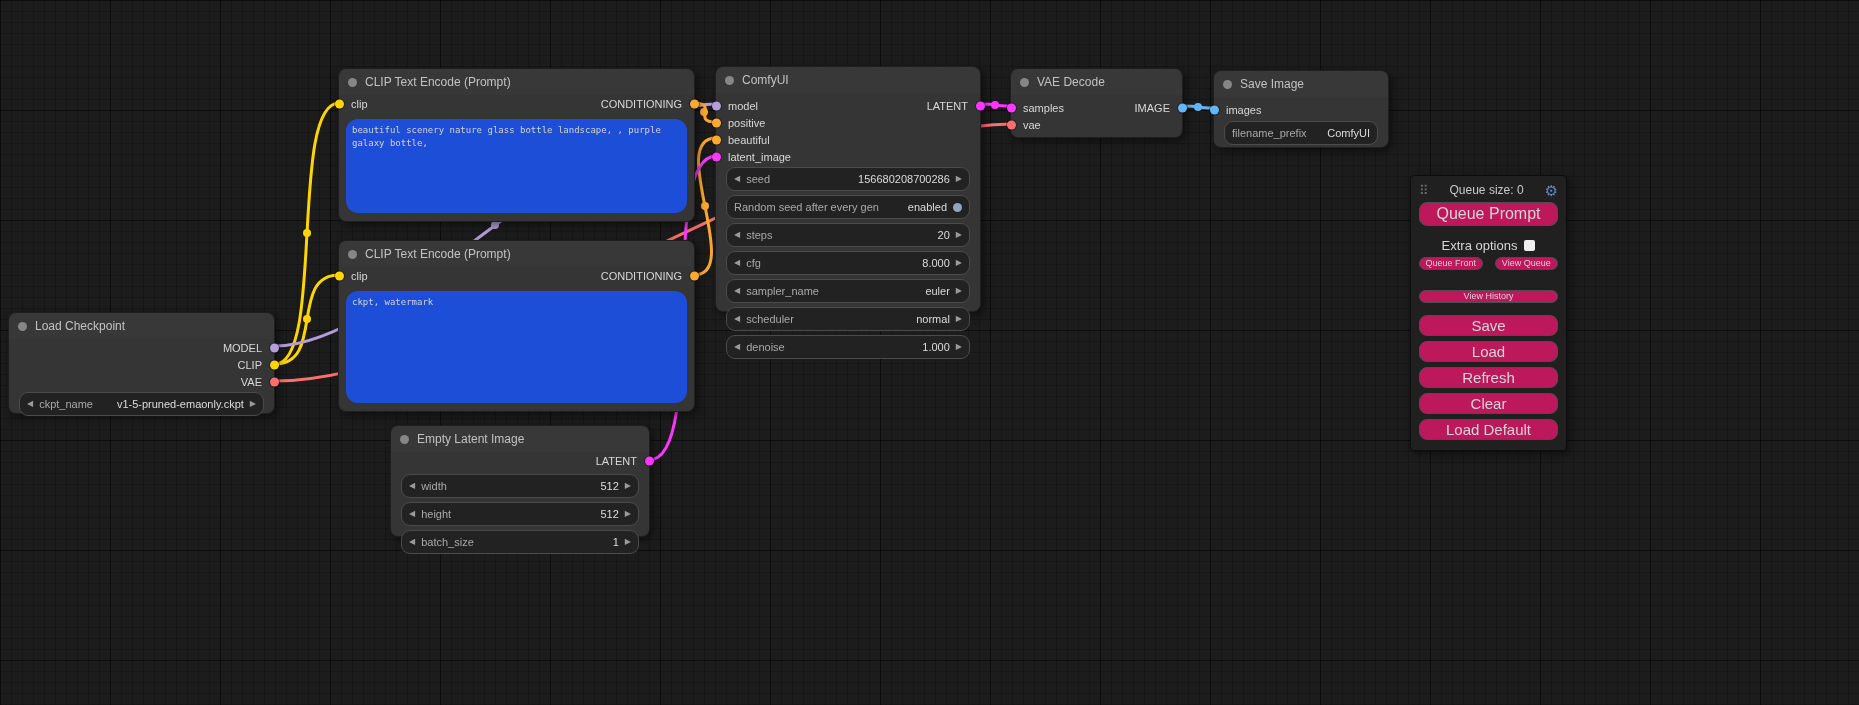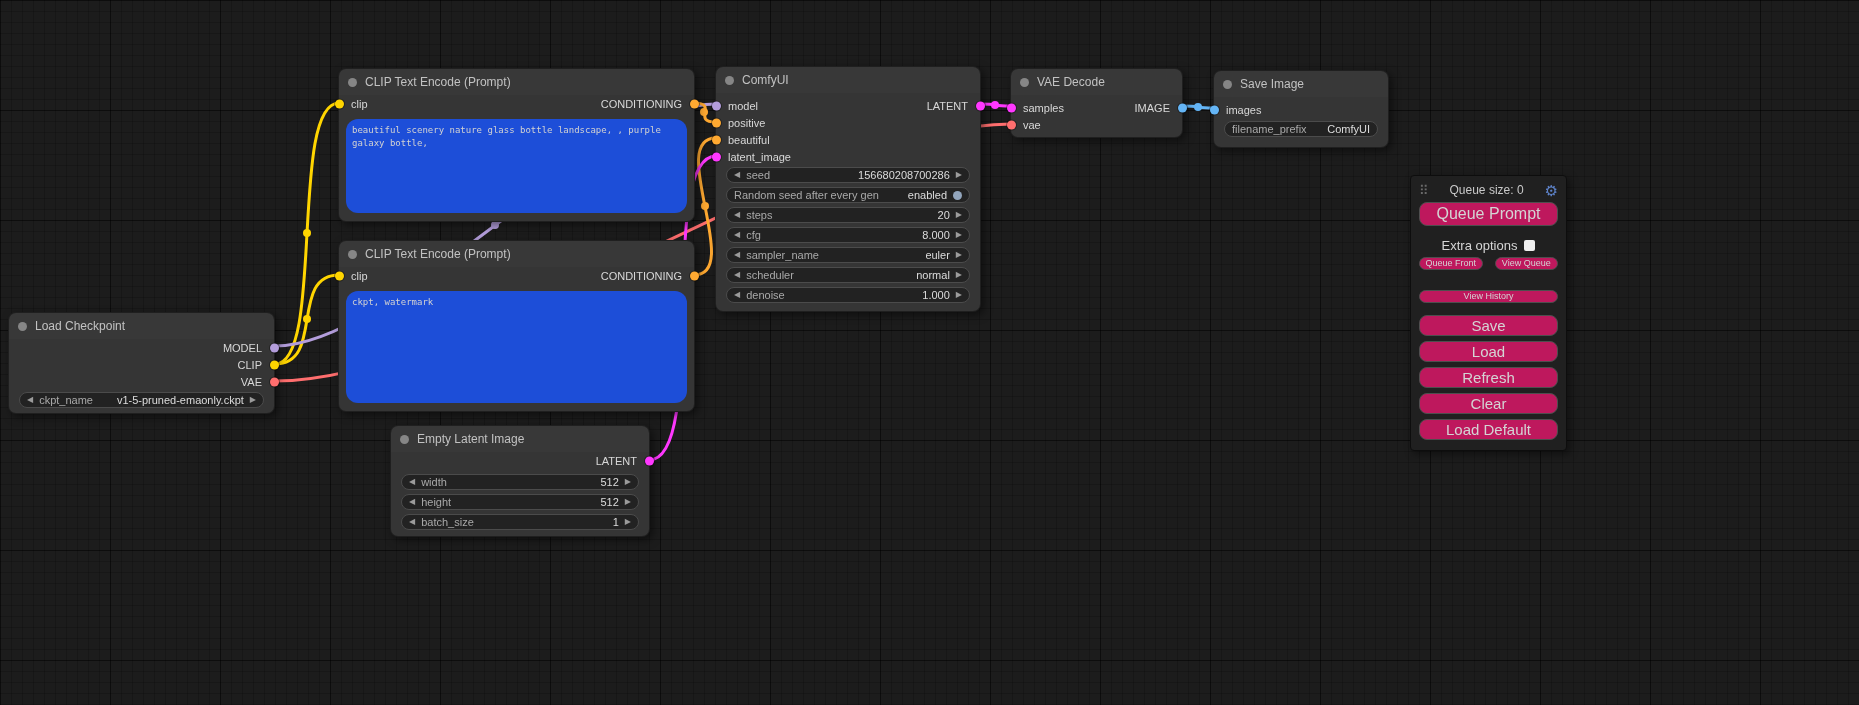--- a/index.html
+++ b/index.html
@@ -42,21 +42,21 @@
   .slot-row { position:relative; height:17px; display:flex; align-items:center; font-size:11px; color:#d8d8d8; padding:0 12px; white-space:nowrap; }
   .slot-row .out-label { margin-left:auto; }
   .dot { position:absolute; top:50%; width:9px; height:9px; border-radius:50%; transform:translateY(-50%); box-shadow:0 0 0 1px rgba(0,0,0,.35); }
   .dot.in  { left:-4.5px; }
   .dot.out { right:-4.5px; }
   .c-model { background:#B39DDB; } .c-clip { background:#FFD500; } .c-vae { background:#FF6E6E; }
   .c-cond { background:#FFA931; } .c-latent { background:#FF38FF; } .c-image { background:#64B5F6; }
 
   .widgets { display:flex; flex-direction:column; gap:4px; }
   .widget {
-    height:16px; margin:0 10px; border-radius:9px; background:#222;
+    height:24px; margin:0 10px; border-radius:9px; background:#222;
     border:1px solid #4b4b4b; display:flex; align-items:center; gap:6px;
     padding:0 7px; font-size:11px; white-space:nowrap; cursor:pointer;
   }
   .widget .wname { color:#a9a9a9; }
   .widget .wvalue { margin-left:auto; color:#dcdcdc; }
   .widget .arrow { color:#9b9b9b; font-size:8px; line-height:1; cursor:pointer; }
   .toggle-dot { width:9px; height:9px; border-radius:50%; background:#92a5bc; flex:0 0 auto; }
 
   .prompt-box {
     position:absolute; left:7px; right:7px; top:50px; bottom:8px;

